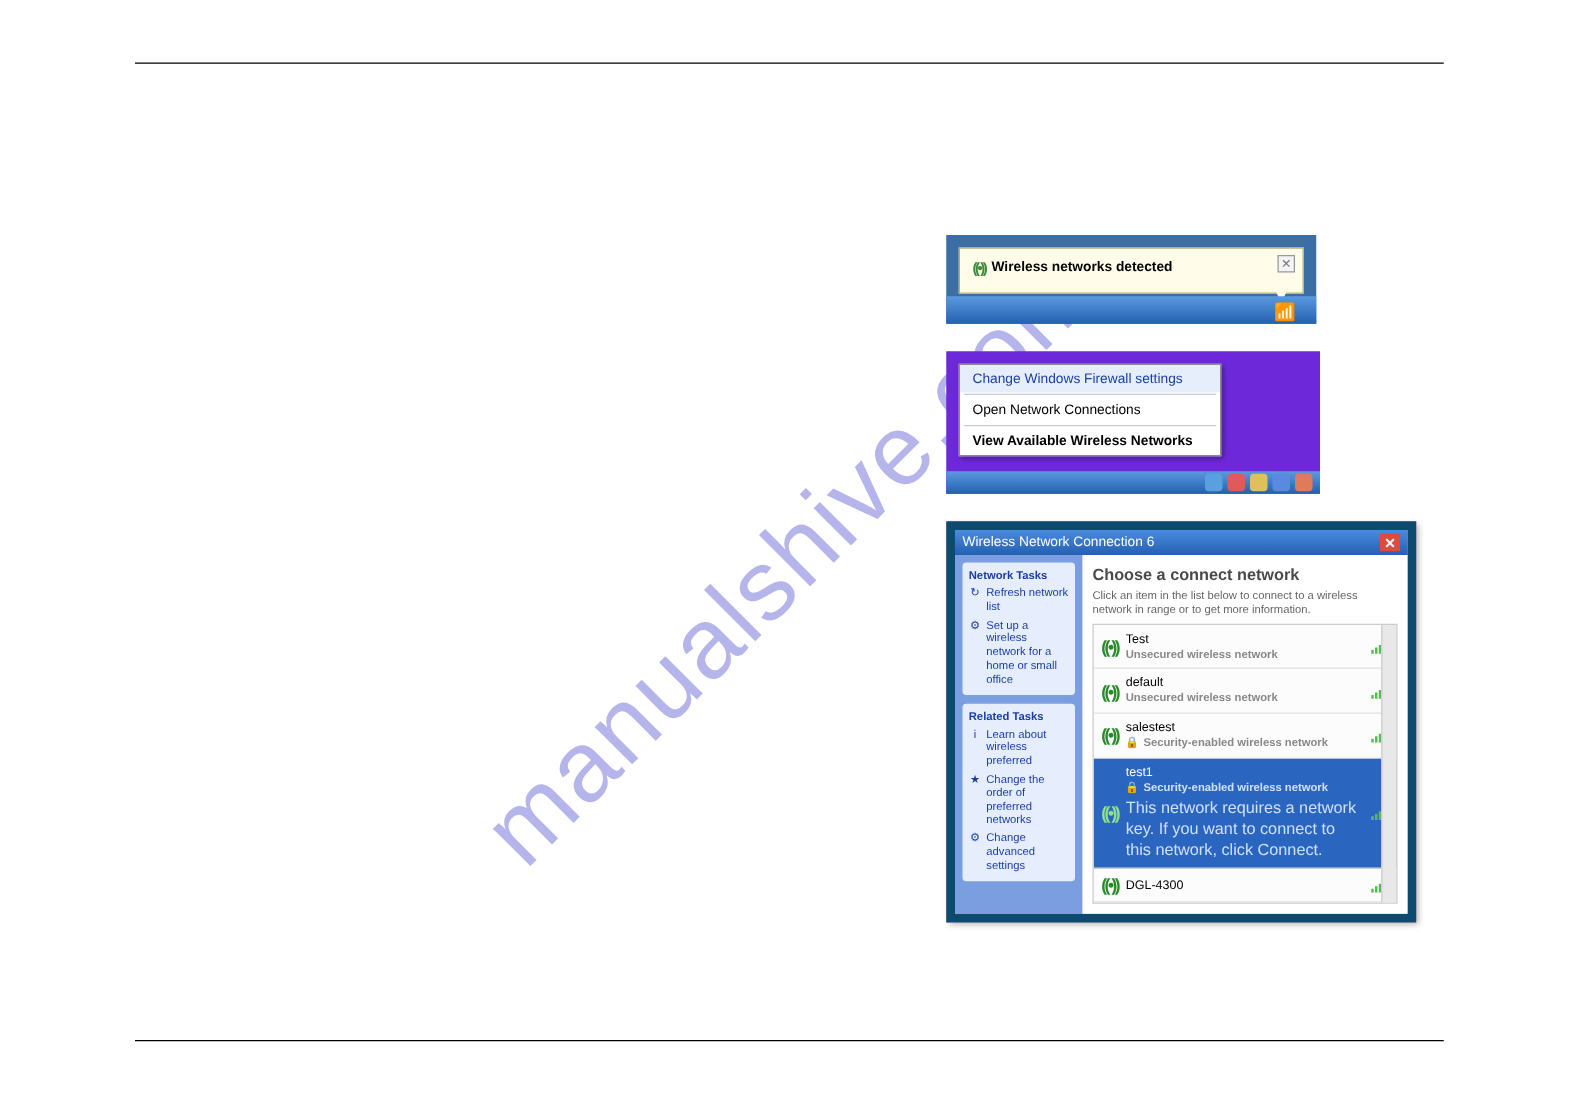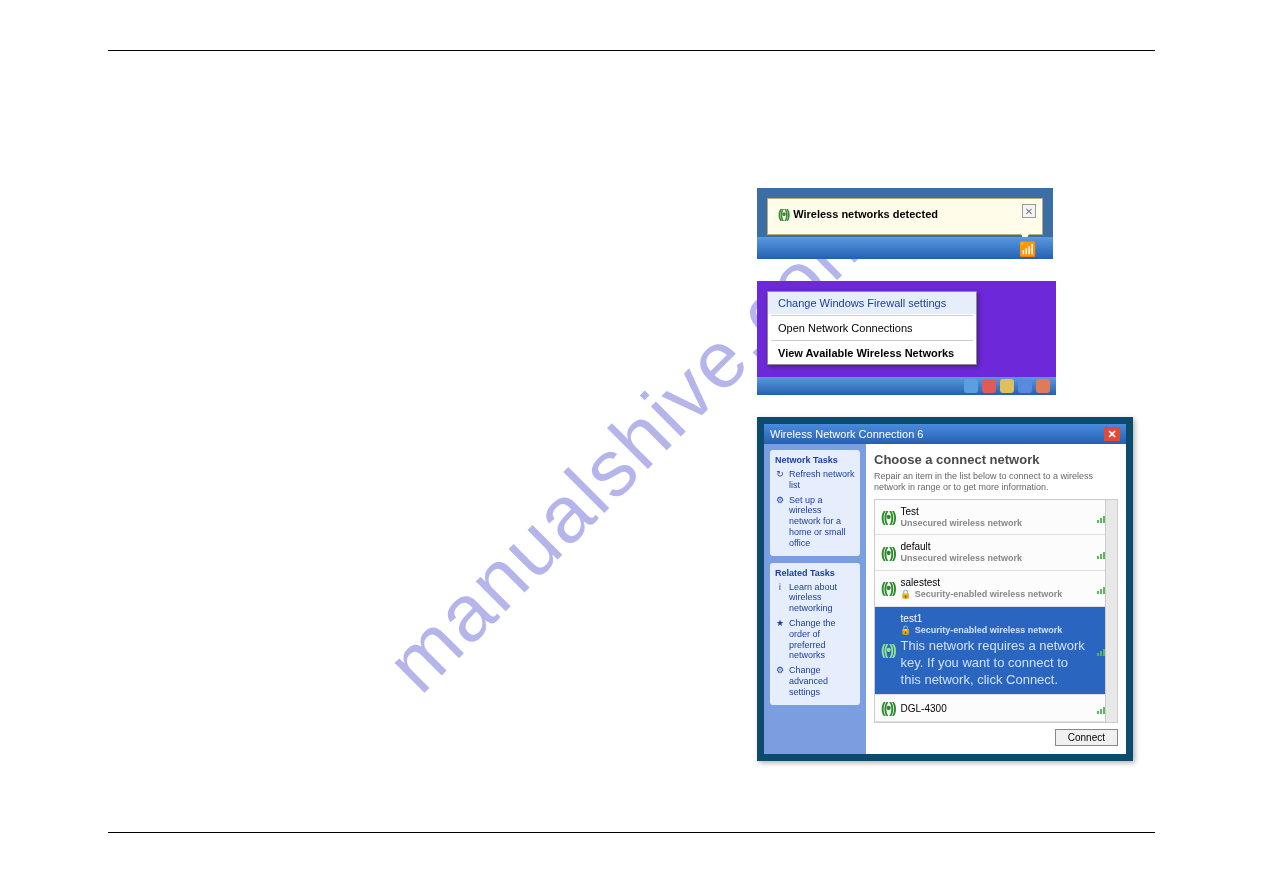--- a/index.html
+++ b/index.html
@@ -119,35 +119,35 @@
           </div>
           <div class="side-link">
             <span class="side-link-ico">⚙</span>
             <span>Set up a wireless network for a home or small office</span>
           </div>
         </div>
         <div class="side-box">
           <div class="side-title">Related Tasks</div>
           <div class="side-link">
             <span class="side-link-ico">ℹ</span>
-            <span>Learn about wireless networking</span>
+            <span>Learn about wireless preferred</span>
           </div>
           <div class="side-link">
             <span class="side-link-ico">★</span>
             <span>Change the order of preferred networks</span>
           </div>
           <div class="side-link">
             <span class="side-link-ico">⚙</span>
             <span>Change advanced settings</span>
           </div>
         </div>
       </div>
       <div class="dlg-main">
         <div class="main-title">Choose a connect network</div>
-        <div class="main-sub">Repair an item in the list below to connect to a wireless network in range or to get more information.</div>
+        <div class="main-sub">Click an item in the list below to connect to a wireless network in range or to get more information.</div>
         <div class="net-list">
           <div class="scroll-stub"></div>
 
           <div class="net-item">
             <span class="net-ico">((•))</span>
             <div class="net-info">
               <div class="net-name">Test</div>
               <div class="net-sub">Unsecured wireless network</div>
             </div>
             <div class="sig-bars">
@@ -213,20 +213,17 @@
             <div class="sig-bars">
                 <span></span>
                 <span></span>
                 <span></span>
                 <span></span>
                 <span></span>
               </div>
           </div>
 
         </div>
-        <div class="connect-row">
-          <button class="connect-btn">Connect</button>
-        </div>
       </div>
     </div>
   </div>
 
 </div>
 
 </body></html>

